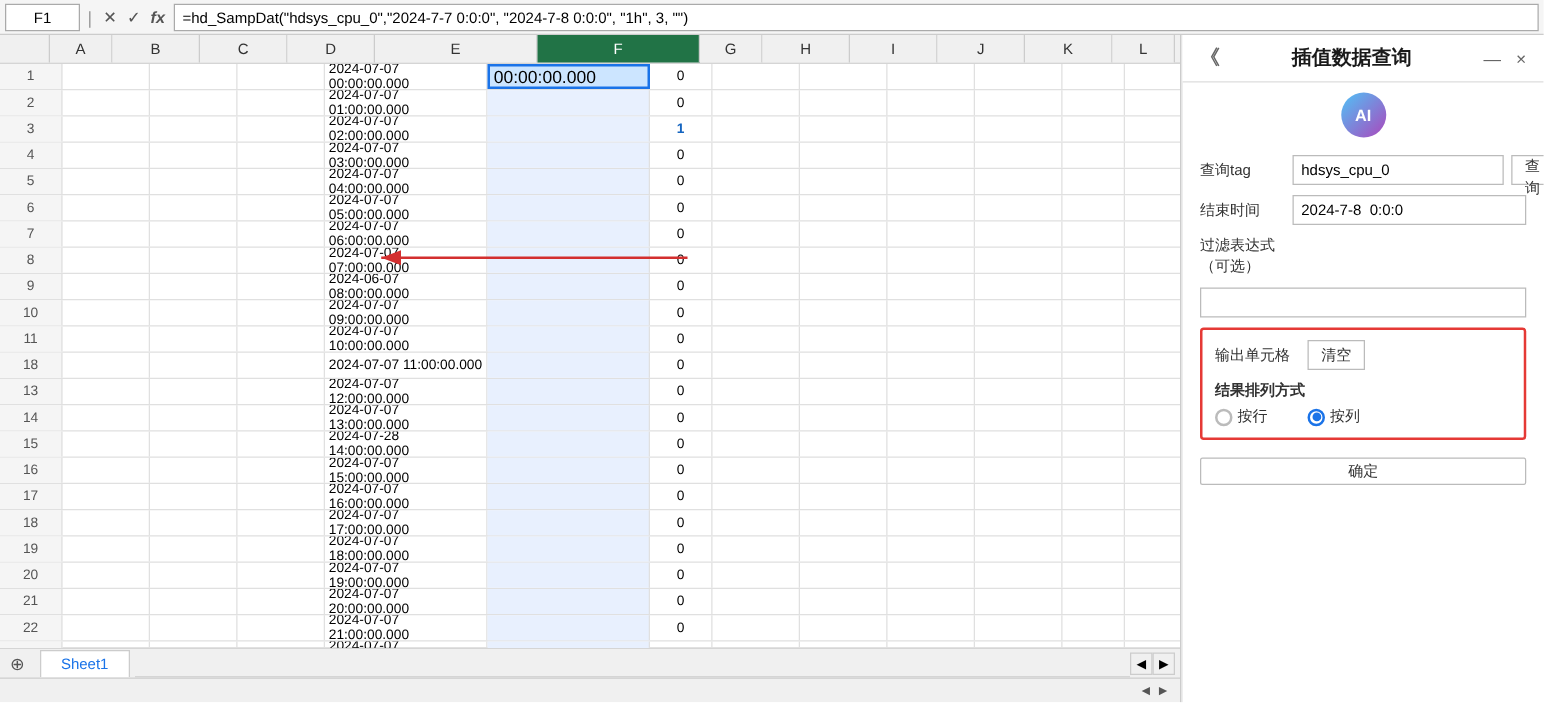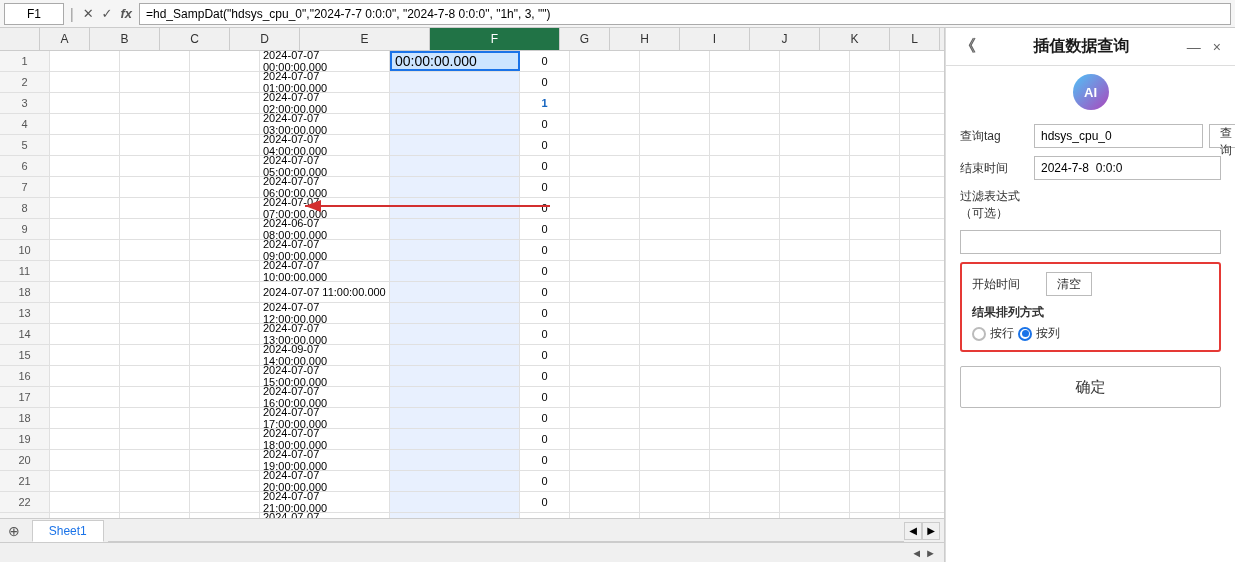--- a/index.html
+++ b/index.html
@@ -94,32 +94,32 @@
       border: 2px solid #e53935; border-radius: 3px; padding: 8px 10px; margin-top: 6px;
     }
     .output-row { display: flex; align-items: center; gap: 6px; margin-bottom: 8px; }
     .output-label { width: 68px; min-width: 68px; font-size: 12px; color: #333; }
     .output-input { flex: 1; height: 24px; border: 1px solid #bbb; padding: 0 6px; font-size: 12px; background: #fff; color: #1565c0; font-weight: bold; }
     .clear-btn {
       height: 24px; padding: 0 10px; background: #fff; border: 1px solid #bbb; cursor: pointer; font-size: 12px; color: #333;
     }
 
     .arrange-label { font-size: 12px; color: #333; margin-bottom: 4px; font-weight: bold; }
-    .radio-row { display: flex; gap: 4px; align-items: center; }
+    .radio-row { display: flex; gap: 32px; align-items: center; }
     .radio-item { display: flex; align-items: center; gap: 4px; font-size: 12px; color: #333; cursor: pointer; }
     .radio-circle {
       width: 14px; height: 14px; border-radius: 50%; border: 2px solid #bbb;
       display: flex; align-items: center; justify-content: center; background: #fff;
     }
     .radio-circle.checked { border-color: #1a73e8; }
     .radio-dot { width: 7px; height: 7px; border-radius: 50%; background: #1a73e8; }
 
     .confirm-btn {
-      width: 100%; height: 42px; background: #fff; border: 1px solid #bbb;
-      cursor: pointer; font-size: 15px; color: #333; margin-top: 14px;
+      width: 100%; height: 22px; background: #fff; border: 1px solid #bbb;
+      cursor: pointer; font-size: 12px; color: #333; margin-top: 14px;
       border-radius: 2px;
     }
     .v-scroll { overflow-y: auto; overflow-x: auto; flex: 1; }
 
     
     .status-bar { height: 20px; background: #f0f0f0; border-top: 1px solid #ccc; display: flex; align-items: center; padding: 0 8px; font-size: 11px; color: #555; }
 
     .panel-section-gap { margin-top: 4px; }
   </style>
 </head>
@@ -363,21 +363,21 @@
       <div class="cell w-i"></div>
       <div class="cell w-j"></div>
       <div class="cell w-k"></div>
       <div class="cell w-l"></div>
     </div>
           <div class="grid-row">
       <div class="cell row-num w-a">15</div>
       <div class="cell w-b"></div>
       <div class="cell w-c"></div>
       <div class="cell w-d"></div>
-      <div class="cell w-e cell-date">2024-09-07 14:00:00.000</div>
+      <div class="cell w-e cell-date">2024-07-28 14:00:00.000</div>
       <div class="cell w-f cell-date col-f" style="font-size:11px;"></div>
       <div class="cell w-g cell-num">0</div>
       <div class="cell w-h"></div>
       <div class="cell w-i"></div>
       <div class="cell w-j"></div>
       <div class="cell w-k"></div>
       <div class="cell w-l"></div>
     </div>
           <div class="grid-row">
       <div class="cell row-num w-a">16</div>
@@ -550,21 +550,21 @@
         <span class="form-label">过滤表达式（可选）</span>
       </div>
       <div style="margin-bottom:8px;">
         <input class="form-input" style="width: 100%;" id="filter-input">
       </div>
 
       
       <div class="highlight-box">
 
         <div class="output-row">
-          <span class="output-label">开始时间</span>
+          <span class="output-label">输出单元格</span>
           <button class="clear-btn">清空</button>
         </div>
 
         <div class="arrange-label">结果排列方式</div>
         <div class="radio-row panel-section-gap">
           <label class="radio-item">
             <div class="radio-circle"></div>
             <span>按行</span>
           </label>
           <label class="radio-item">

